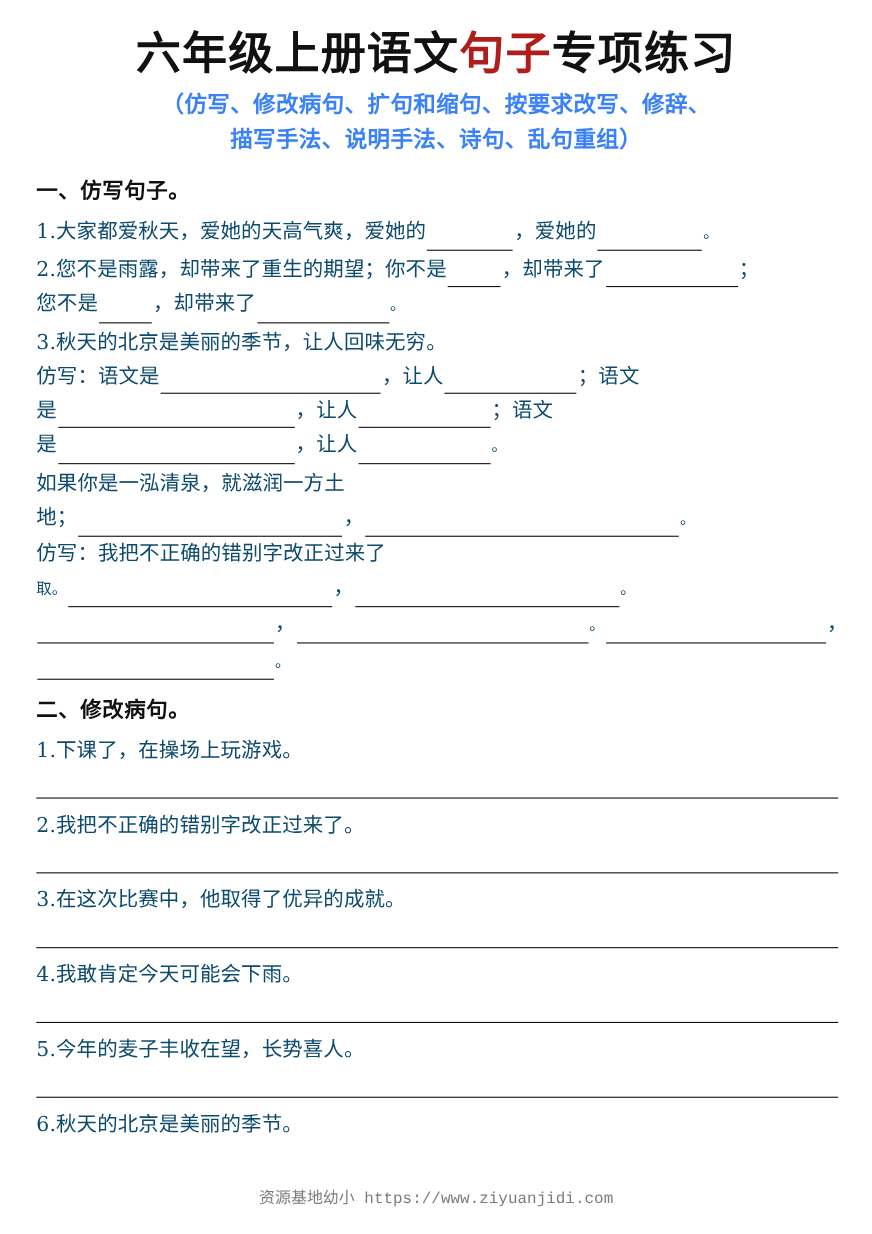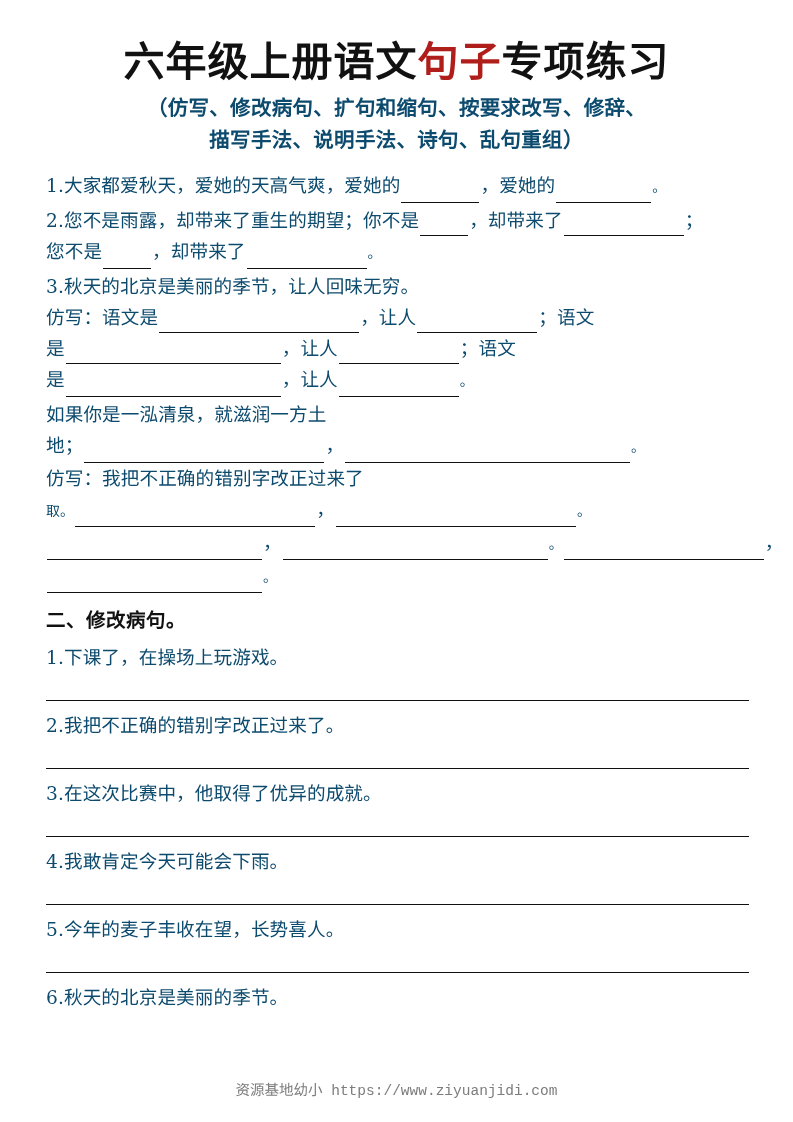--- a/index.html
+++ b/index.html
@@ -14,41 +14,41 @@
     position: relative;
     font-family: "DejaVu Serif", "Liberation Serif", serif;
     color: #111111;
     overflow: hidden;
   }
   .page {
     position: relative;
     width: 793px;
     height: 1122px;
     box-sizing: border-box;
-    padding: 16px;
+    padding: 3px;
   }
 
   
   .title-block {
     text-align: center;
     padding-top: 22px;
   }
   .main-title {
     font-size: 41px;
     line-height: 1.18;
     font-weight: 700;
     letter-spacing: 1px;
     color: #111111;
     white-space: nowrap;
   }
   .main-title .accent {
     color: #AF1E1A;
   }
   .subtitle {
-    color: #0c4a6e;
+    color: #3b82f6;
     font-weight: 700;
     font-size: 20.5px;
     line-height: 1.52;
     margin-top: 7px;
     letter-spacing: 0.3px;
   }
   .subtitle-line {
     display: block;
     white-space: nowrap;
   }
@@ -130,20 +130,21 @@
   <div class="title-block">
     <div class="main-title"><span>六年级上册语文</span><span class="accent">句子</span><span>专项练习</span></div>
     <div class="subtitle">
       <span class="subtitle-line">（仿写、修改病句、扩句和缩句、按要求改写、修辞、</span>
       <span class="subtitle-line">描写手法、说明手法、诗句、乱句重组）</span>
     </div>
   </div>
 
   <div class="content">
 
+    <div class="section-heading first">一、仿写句子。</div>
 
     <div class="qitem">
       <div class="line"><span>1.</span><span>大家都爱秋天，爱她的天高气爽，爱她的</span><span class="blank b-sm"></span><span>，爱她的</span><span class="blank b-md"></span><span class="per">。</span></div>
     </div>
 
     <div class="qitem">
       <div class="line"><span>2.</span><span>您不是雨露，却带来了重生的期望；你不是</span><span class="blank b-xs"></span><span>，却带来了</span><span class="blank b-lg"></span><span>；</span></div>
       <div class="line"><span>您不是</span><span class="blank b-xs"></span><span>，却带来了</span><span class="blank b-lg"></span><span class="per">。</span></div>
     </div>
 

